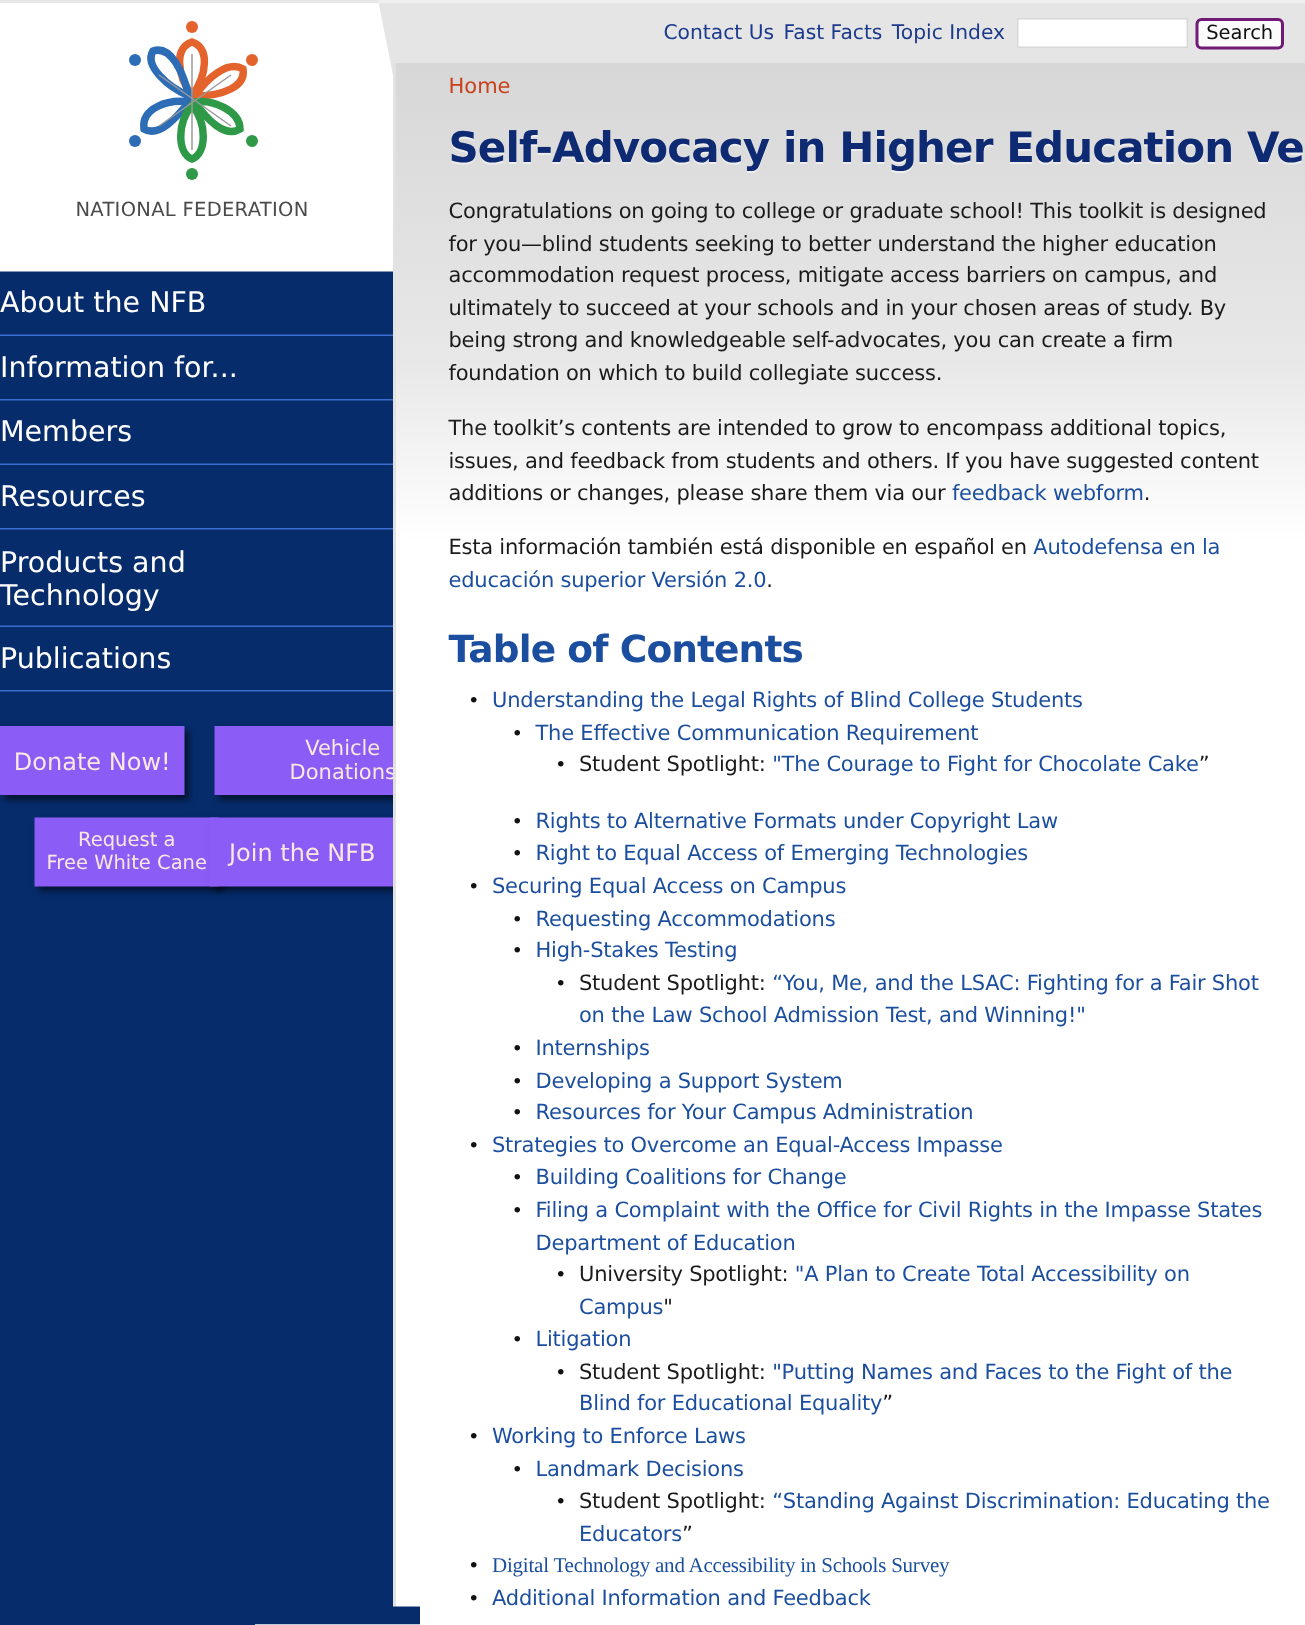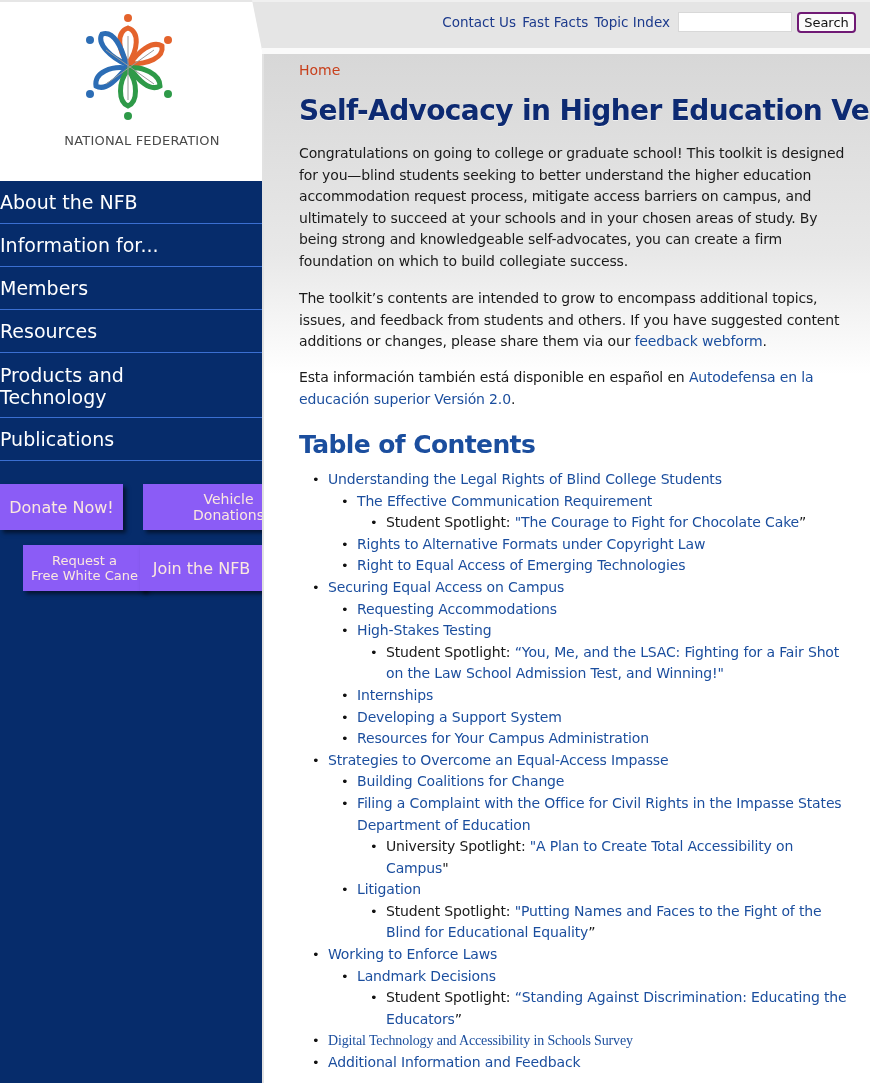--- a/index.html
+++ b/index.html
@@ -13,21 +13,21 @@
     position: absolute; left: 0; top: 0; width: 280px; height: 1083px;
     background: #062c6b;
   }
   .logo-area {
     position: absolute; left: 0; top: 0; width: 280px; height: 181px;
     background: #ffffff;
     border-top: 2px solid #e6e6e6;
   }
   .logo-svg { position: absolute; left: 72px; top: 8px; width: 112px; height: 112px; }
   .logo-line1 {
-    position: absolute; left: 14px; width: 256px; top: 131px; text-align: center;
+    position: absolute; left: 0; width: 256px; top: 131px; text-align: center;
     font-size: 13px; color: #4a4a4a; letter-spacing: 0.2px;
   }
   .logo-line2 {
     position: absolute; left: 0; width: 256px; top: 146px; text-align: center;
     font-size: 21px; color: #2a7cc6; letter-spacing: 0.5px;
   }
   .nav {
     position: absolute; left: 0; top: 181px; width: 280px;
   }
   .nav-item {
@@ -66,21 +66,21 @@
     background: #ffffff; border: 1px solid #d8d8d8;
   }
   .search-btn {
     position: absolute; left: 797px; top: 12px; width: 59px; height: 21px;
     background: #fbfbfb; border: 2px solid #701a75; border-radius: 4px;
     font-size: 13px; color: #111; font-family: "DejaVu Sans", sans-serif;
   }
 
   
   .content {
-    position: absolute; left: 262px; top: 54px; width: 608px; height: 1029px;
+    position: absolute; left: 262px; top: 42px; width: 608px; height: 1029px;
     background: linear-gradient(to bottom, #d7d7d7 0px, #e8e8e8 200px, #ffffff 320px, #ffffff 100%);
     border-left: 2px solid #e2e2e2;
   }
   .inner { position: absolute; left: 35px; top: 0; width: 560px; }
   .breadcrumb { position: absolute; top: 8px; font-size: 14px; color: #c8401c; }
   .page-title {
     position: absolute; top: 40px; font-size: 28px; color: #0d2a72; letter-spacing: -0.6px;
     white-space: nowrap; text-shadow: 0 1px 0 rgba(255,255,255,0.5);
   }
   .para {
@@ -191,21 +191,21 @@
         <li class="item lvl1">
           <span style="position: relative; display: block;"><a>Understanding the Legal Rights of Blind College Students</a></span>
         </li>
         <li class="item lvl2">
           <span style="position: relative; display: block;"><a>The Effective Communication Requirement</a></span>
         </li>
         <li class="item lvl3">
           <span style="position: relative; display: block;"><span>Student Spotlight: </span><a>"The Courage to Fight for Chocolate Cake</a><span>”</span></span>
         </li>
         <li class="item lvl2">
-          <span style="position: relative; display: block;"><a>Rights to Alternative Formats under Copyright Law</a></span>
+          <span style="position: relative; display: block; margin-top: 16px;"><a>Rights to Alternative Formats under Copyright Law</a></span>
         </li>
         <li class="item lvl2">
           <span style="position: relative; display: block;"><a>Right to Equal Access of Emerging Technologies</a></span>
         </li>
         <li class="item lvl1">
           <span style="position: relative; display: block;"><a>Securing Equal Access on Campus</a></span>
         </li>
         <li class="item lvl2">
           <span style="position: relative; display: block;"><a>Requesting Accommodations</a></span>
         </li>

